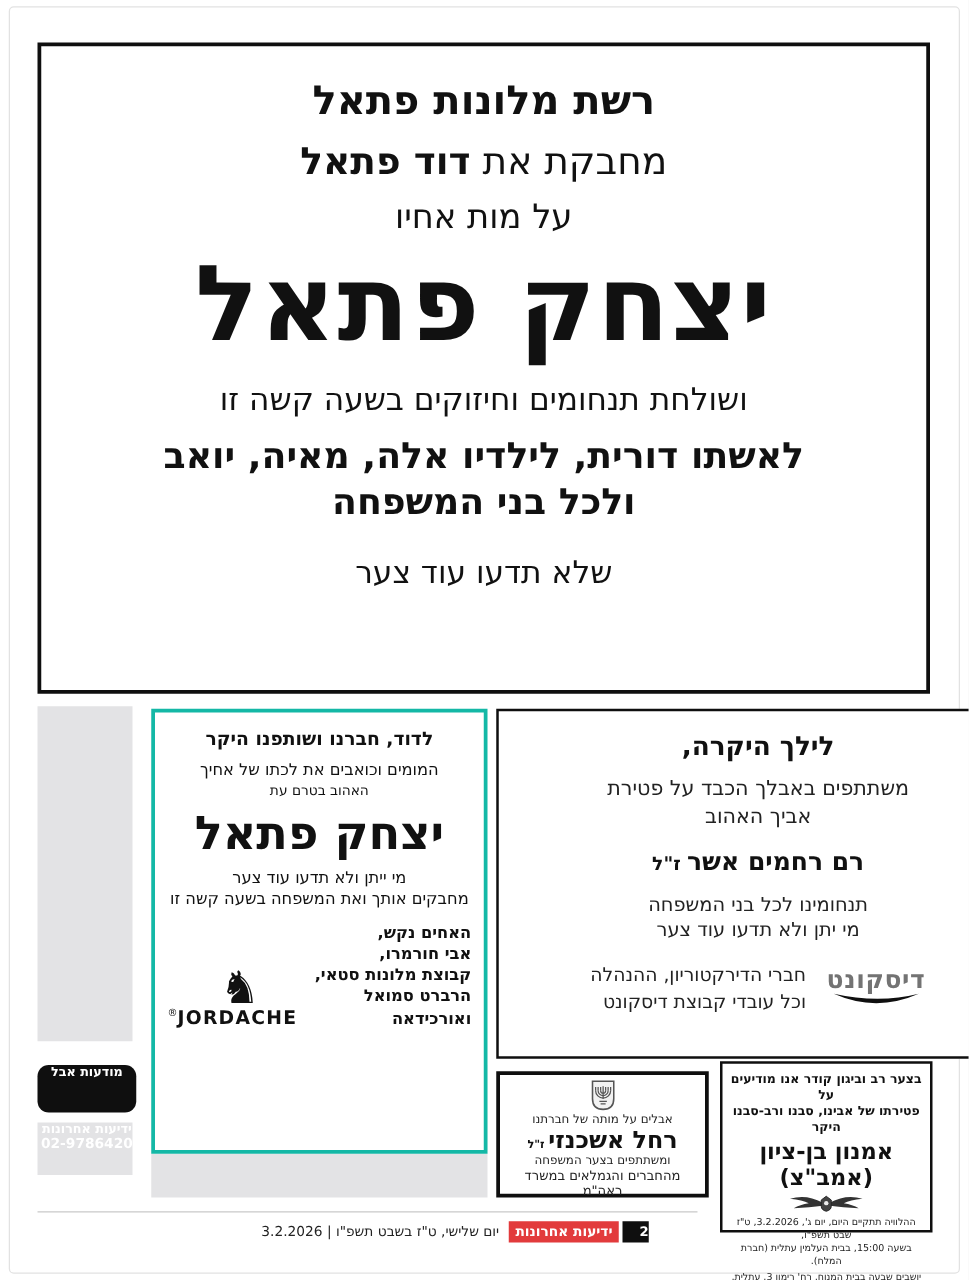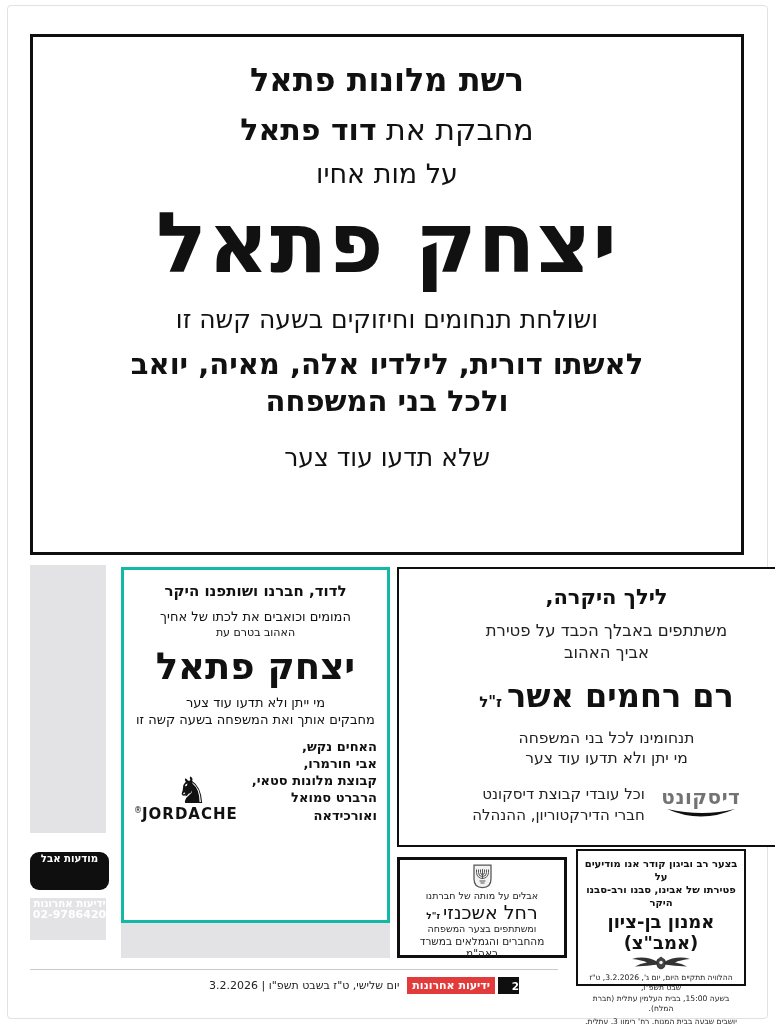--- a/index.html
+++ b/index.html
@@ -81,21 +81,21 @@
     border: 2px solid #0f0f0f;
     background: #fff;
     text-align: center;
     padding: 16px 12px 10px;
     color: #222;
   }
   .dn-title { font-size: 21px; font-weight: bold; color: #111; }
   .dn-line2 { font-size: 16.5px; margin-top: 11px; line-height: 1.35; }
   .dn-line3 { font-size: 16.5px; line-height: 1.35; }
   .dn-namerow { margin-top: 12px; display: flex; justify-content: center; align-items: baseline; gap: 5px; color: #111; }
-  .dn-name { font-size: 32px; font-weight: bold; }
+  .dn-name { font-size: 20px; font-weight: bold; }
   .dn-zal  { font-size: 15px; font-weight: bold; }
   .dn-line5 { font-size: 15.5px; margin-top: 13px; line-height: 1.35; }
   .dn-line6 { font-size: 15.5px; line-height: 1.35; }
   .dn-sigrow { margin-top: 15px; display: flex; justify-content: center; align-items: center; gap: 16px; }
   .dn-logo { text-align: center; line-height: 1; }
   .dn-logotext { font-size: 20px; font-weight: bold; color: #737373; letter-spacing: 0.5px; }
   .dn-sigs { font-size: 15px; line-height: 1.4; text-align: right; }
 
   
   .rachel-notice {
@@ -104,21 +104,21 @@
     width: 170px; height: 101px;
     border: 3px solid #0f0f0f;
     background: #fff;
     text-align: center;
     padding: 4px 3px;
     color: #222;
   }
   .rn-emblem { display: block; margin: 0 auto; }
   .rn-line1 { font-size: 9.5px; margin-top: 1px; }
   .rn-namerow { display: flex; justify-content: center; align-items: baseline; gap: 3px; color: #111; }
-  .rn-name { font-size: 19px; font-weight: normal; }
+  .rn-name { font-size: 19px; font-weight: bold; }
   .rn-zal { font-size: 9px; font-weight: bold; }
   .rn-line3 { font-size: 9.5px; }
   .rn-line4 { font-size: 10.5px; margin-top: 1px; }
 
   
   .amnon-notice {
     position: absolute;
     left: 576px; top: 849px;
     width: 170px; height: 137px;
     border: 2px solid #0f0f0f;
@@ -219,22 +219,22 @@
     <div class="dn-line5">תנחומינו לכל בני המשפחה</div>
     <div class="dn-line6">מי יתן ולא תדעו עוד צער</div>
     <div class="dn-sigrow">
       <div class="dn-logo">
         <div class="dn-logotext">דיסקונט</div>
         <svg width="80" height="14" viewBox="0 0 80 14">
           <path d="M6,2 Q40,17 74,2 Q42,10 6,2 Z" fill="#0f0f0f"></path>
         </svg>
       </div>
       <div class="dn-sigs">
+        <div>חברי הדירקטוריון, ההנהלה</div>
         <div>וכל עובדי קבוצת דיסקונט</div>
-        <div>חברי הדירקטוריון, ההנהלה</div>
       </div>
     </div>
   </section>
 
   <section class="rachel-notice">
     <svg class="rn-emblem" width="21" height="25" viewBox="0 0 42 50">
       <path d="M4,2 h34 v28 q0,17 -17,17 q-17,0 -17,-17 z" fill="#f2f2f2" stroke="#555" stroke-width="2.5"></path>
       <g stroke="#555" stroke-width="2" fill="none">
         <path d="M9,17 a12,12 0 0 0 24,0"></path>
         <path d="M13,17 a8,8 0 0 0 16,0"></path>

